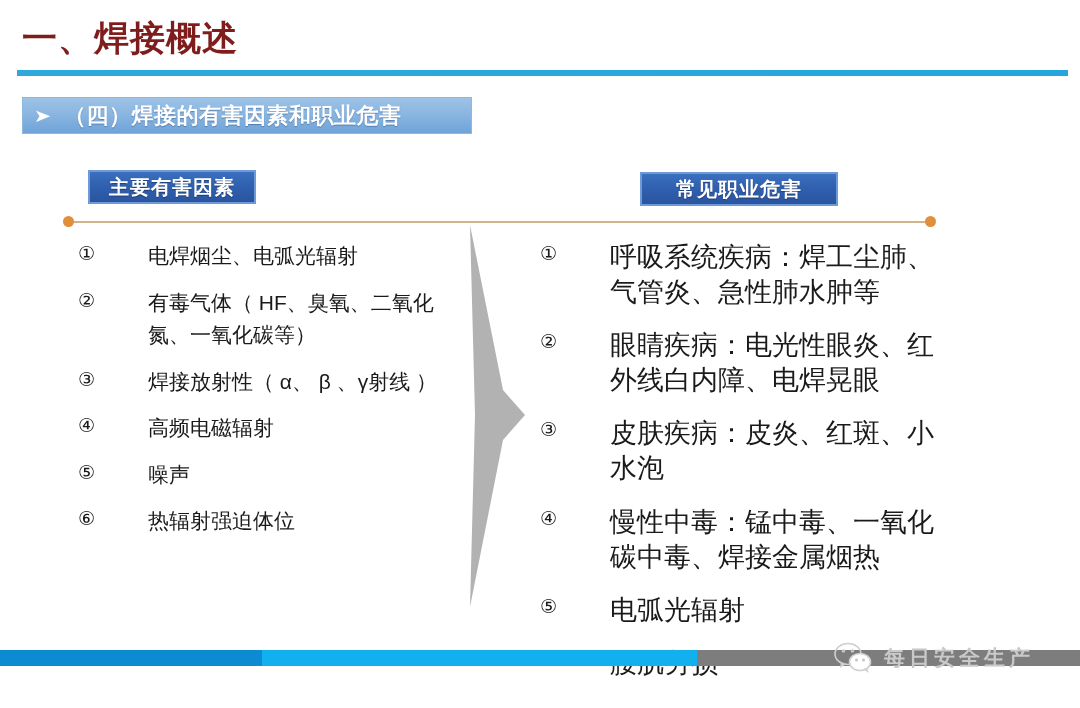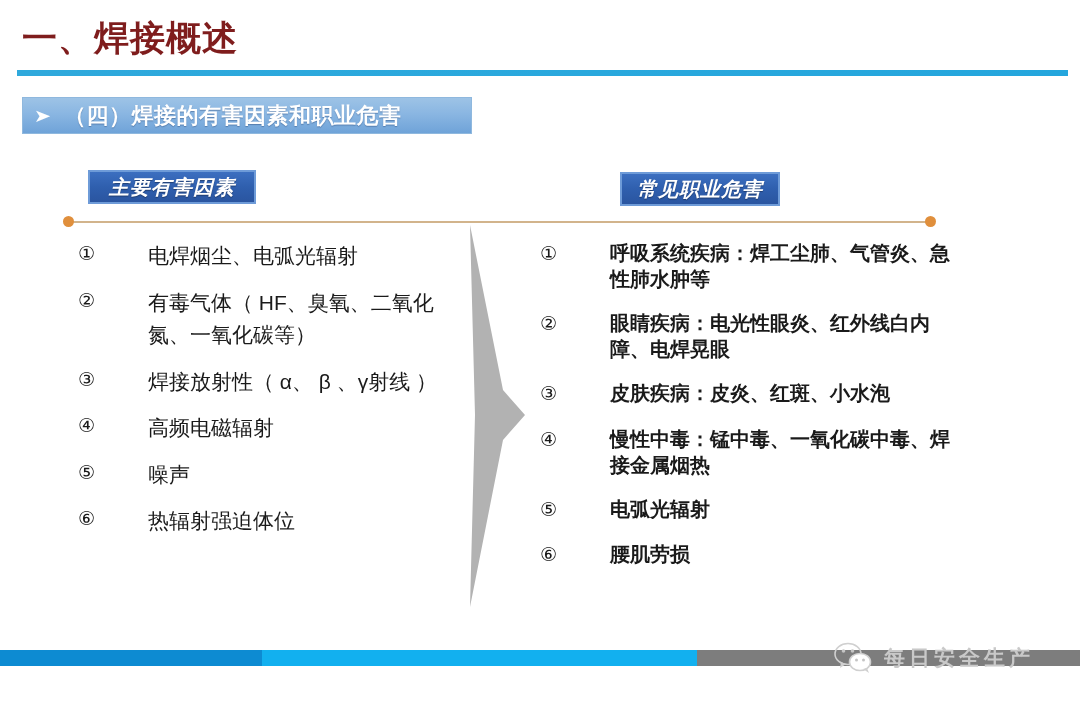--- a/index.html
+++ b/index.html
@@ -74,32 +74,31 @@
   .col-head {
     position: absolute;
     height: 34px;
     background: linear-gradient(to bottom, #3c6fc0 0%, #2f5fae 50%, #2a55a0 100%);
     border: 2px solid #6e9bd8;
     box-sizing: border-box;
     display: flex;
     align-items: center;
     justify-content: center;
     padding: 0 12px;
-    font-style: italic;
   }
   .col-head span {
     color: #ffffff;
     font-size: 20px;
     font-weight: bold;
     letter-spacing: 1px;
     white-space: nowrap;
     text-shadow: 0 1px 1px rgba(0,0,0,0.35);
   }
   #head-left  { left: 88px;  top: 170px; width: 168px; }
-  #head-right { left: 620px; top: 172px; width: 160px; }
+  #head-right { left: 640px; top: 172px; width: 198px; }
 
   
   .connector {
     position: absolute;
     left: 68px;
     top: 221px;
     width: 862px;
     height: 2px;
     background: #d2b48c;
   }
@@ -148,21 +147,21 @@
   }
 
   
   #list-left .list-item { margin-bottom: 14px; }
   #list-left .list-item .num { width: 34px; font-size: 19px; }
   #list-left .list-item .txt { font-size: 21px; line-height: 1.55; }
 
   
   #list-right .list-item { margin-bottom: 18px; }
   #list-right .list-item .num { width: 34px; font-size: 19px; }
-  #list-right .list-item .txt { font-size: 20px; line-height: 1.30; font-weight: bold; }
+  #list-right .list-item .txt { font-size: 27px; line-height: 1.30; font-weight: normal; }
 
   
   .footer-bar-a {
     position: absolute;
     left: 0;
     top: 650px;
     width: 262px;
     height: 16px;
     background: #0d8bd2;
   }

